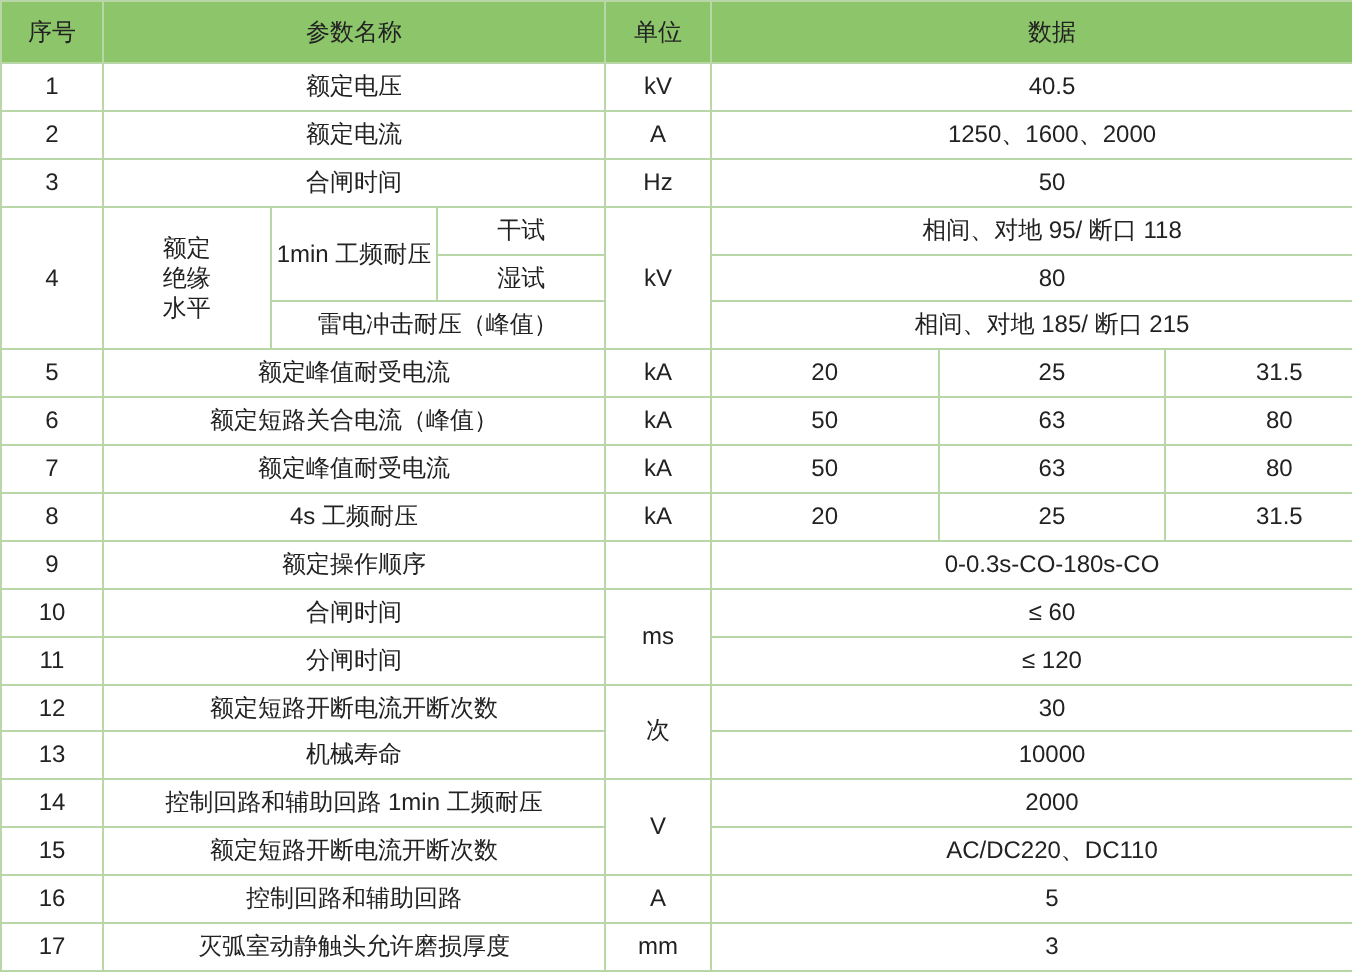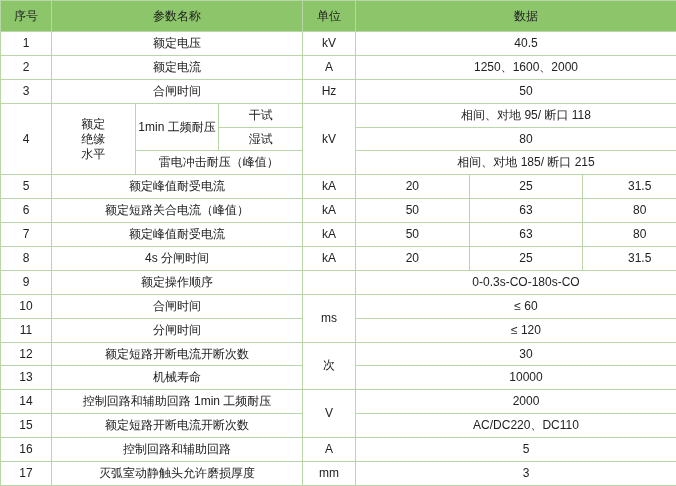--- a/index.html
+++ b/index.html
@@ -124,21 +124,21 @@
       <td>7</td>
       <td colspan="3">额定峰值耐受电流</td>
       <td>kA</td>
       <td>50</td>
       <td>63</td>
       <td>80</td>
     </tr>
 
     <tr>
       <td>8</td>
-      <td colspan="3">4s 分闸时间</td>
+      <td colspan="3">4s 工频耐压</td>
       <td>kA</td>
       <td>20</td>
       <td>25</td>
       <td>31.5</td>
     </tr>
 
     <tr>
       <td>9</td>
       <td colspan="3">额定操作顺序</td>
       <td></td>

